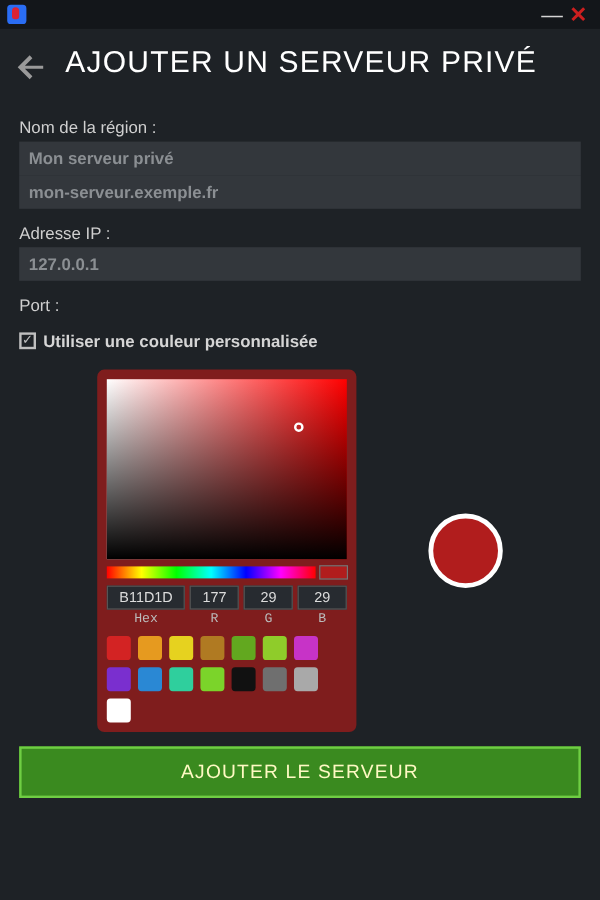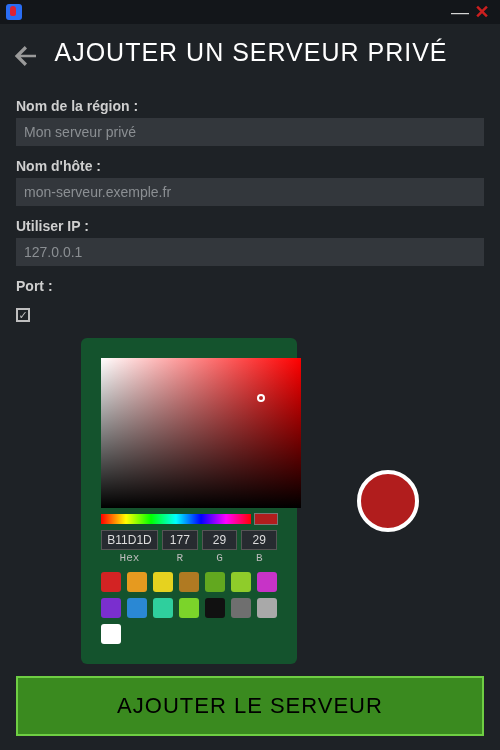--- a/index.html
+++ b/index.html
@@ -67,31 +67,32 @@
     padding-right: 30px;
   }
   .form {
     padding: 6px 16px 0 16px;
   }
   .field-label {
     color: #cfcfcf;
     font-size: 14px;
     margin-top: 12px;
     margin-bottom: 4px;
-    font-weight: 700;
+    font-weight: 400;
   }
   .text-input {
     width: 100%;
     height: 28px;
     background: #33373c;
     border: none;
     color: #8b8f93;
     padding: 4px 8px;
     font-size: 14px;
     outline: none;
+    font-weight: bold;
   }
   .checkbox-row {
     display: flex;
     align-items: center;
     margin-top: 14px;
     gap: 6px;
     cursor: pointer;
   }
   .checkbox {
     width: 14px; height: 14px;
@@ -105,23 +106,23 @@
 
   .picker-row {
     display: flex;
     align-items: center;
     justify-content: center;
     gap: 60px;
     margin-top: 16px;
   }
   .color-picker {
     width: 216px;
-    background: #14532d;
+    background: #7f1d1d;
     border-radius: 6px;
-    padding: 20px;
+    padding: 8px;
   }
   .sv-area {
     width: 200px; height: 150px;
     position: relative;
     cursor: crosshair;
     background: linear-gradient(to top, #000, rgba(0,0,0,0)),
                 linear-gradient(to right, #fff, #ff0000);
   }
   .sv-cursor {
     position: absolute;
@@ -187,25 +188,25 @@
     border-radius: 50%;
     background: #b11d1d;
     border: 4px solid #fff;
     box-shadow: 0 0 0 1px #1e2226;
   }
   .submit-row {
     padding: 12px 16px 0 16px;
   }
   .submit-btn {
     width: 100%;
-    height: 60px;
+    height: 43px;
     background: #3a8a1f;
     border: 2px solid #6fce43;
-    color: #000000;
-    font-size: 22px;
+    color: #fef9c3;
+    font-size: 16px;
     letter-spacing: 1px;
     cursor: pointer;
     font-family: inherit;
   }
 </style>
 </head>
 <body>
 
 <div class="titlebar">
   <div class="app-icon"></div>
@@ -220,30 +221,30 @@
       <path d="M20 11H7.8l5-5L11 4l-8 8 8 8 1.8-2-5-5H20z" fill="currentColor"></path>
     </svg>
   </div>
   <div class="page-title">AJOUTER UN SERVEUR PRIVÉ</div>
 </div>
 
 <div class="form">
   <div class="field-label">Nom de la région :</div>
   <input class="text-input" value="Mon serveur privé" style="">
 
-  <div class="field-label">Nom d'hôte :</div>
   <input class="text-input" value="mon-serveur.exemple.fr" style="">
 
-  <div class="field-label">Utiliser IP :</div>
+  <div class="field-label">Adresse IP :</div>
   <input class="text-input" value="127.0.0.1" style="">
 
   <div class="field-label">Port :</div>
 
   <div class="checkbox-row">
     <div class="checkbox">✓</div>
+    <span class="checkbox-label">Utiliser une couleur personnalisée</span>
   </div>
 
   <div class="picker-row">
     <div class="color-picker">
       <div class="sv-area">
         <div class="sv-cursor"></div>
       </div>
       <div class="hue-row">
         <div class="hue-bar"></div>
         <div class="hue-swatch" style="background:#b11d1d"></div>

